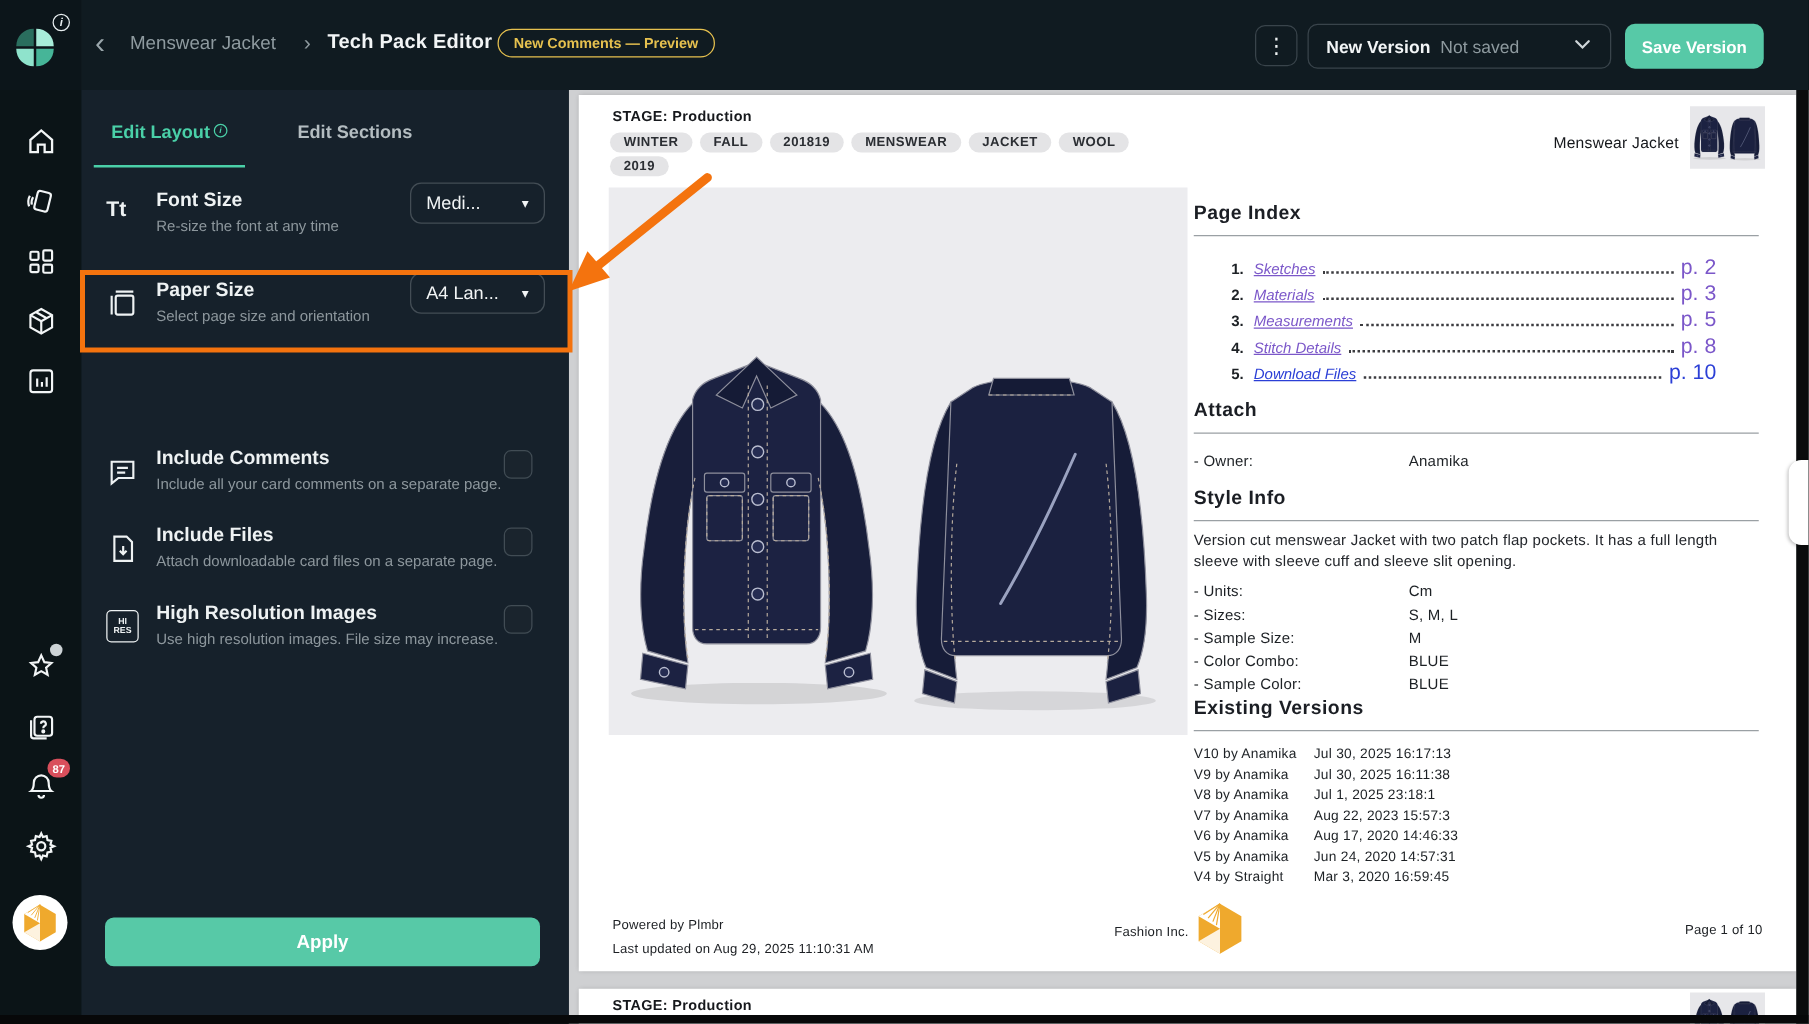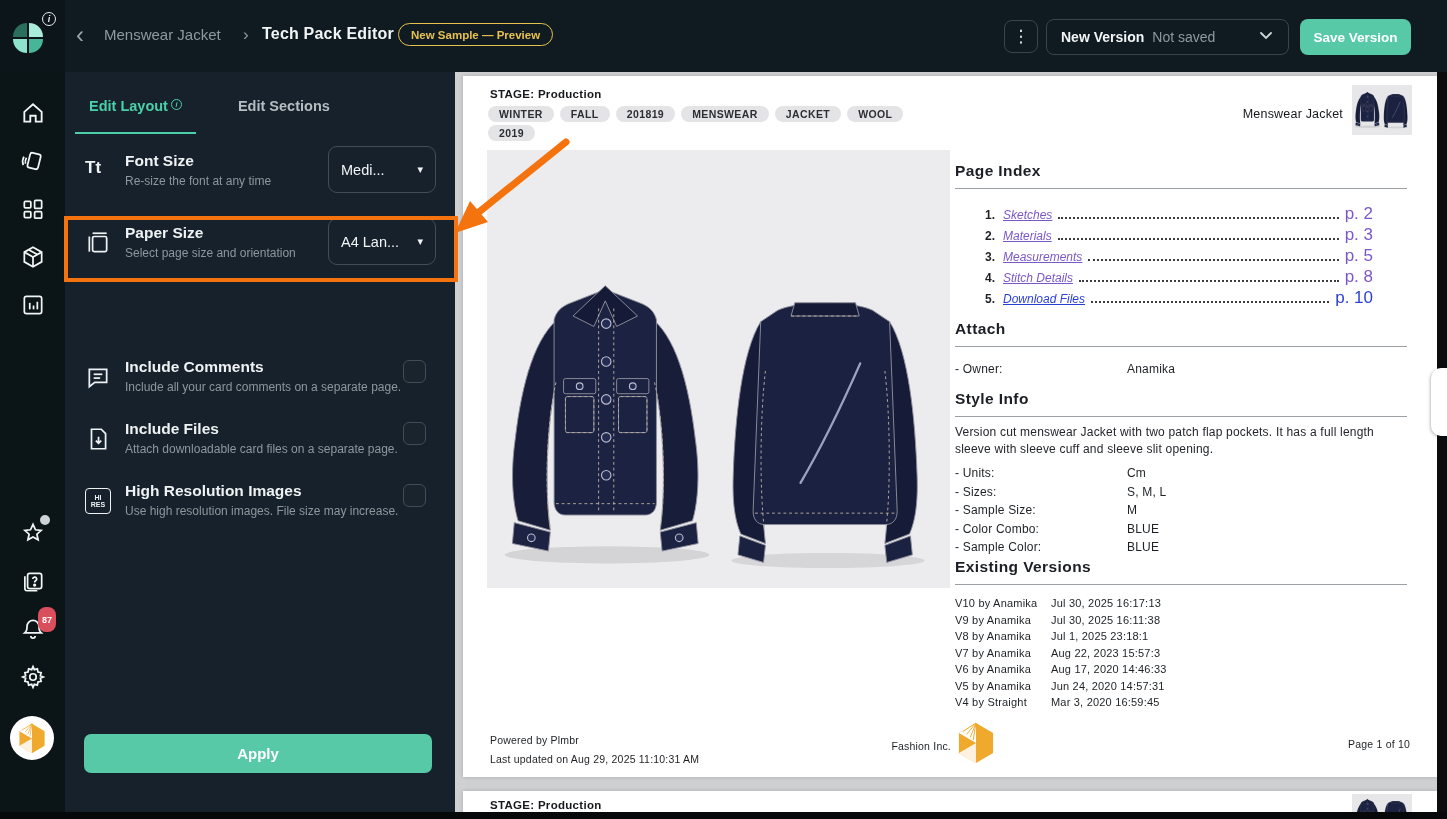--- a/index.html
+++ b/index.html
@@ -27,38 +27,38 @@
   .version-dd .vs { color:#8e9a9f; font-size:14px; }
   .version-dd .chev { margin-left:auto; }
   .save-btn { position:absolute; left:1300px; top:19px; width:111px; height:36px; background:#57c9a7; border:none; border-radius:8px;
            color:#fff; font-weight:bold; font-size:13.5px; font-family:inherit; }
 
   
   .rail { position:absolute; left:0; top:72px; width:65px; height:740px; background:#0b1417; z-index:4; }
   .rail-ic { position:absolute; left:20px; width:26px; height:26px; color:#f2f5f6; }
   .rail-ic svg { width:100%; height:100%; }
   .dot-badge { position:absolute; right:-4px; top:-5px; width:10px; height:10px; border-radius:50%; background:#cdd3d6; }
-  .num-badge { position:absolute; right:-10px; top:-9px; min-width:18px; height:25px; border-radius:8px; background:#d94f5c;
+  .num-badge { position:absolute; right:-10px; top:-9px; min-width:18px; height:15px; border-radius:8px; background:#d94f5c;
                color:#fff; font-size:9px; font-weight:bold; display:flex; align-items:center; justify-content:center; padding:0 3px;}
   .avatar { position:absolute; left:10px; top:644px; width:44px; height:44px; border-radius:50%; background:#fff;
             display:flex; align-items:center; justify-content:center; }
 
   
   .panel { position:absolute; left:65px; top:72px; width:390px; height:740px; background:#16212b; z-index:3; }
   .tabs { position:absolute; left:10px; top:16px; height:46px; display:flex; }
   .tab { display:flex; align-items:flex-start; padding:10px 14px 0; font-size:14.5px; color:#b4bdc1; font-weight:600; gap:3px;}
   .tab.active { color:#4ad0a8; border-bottom:2px solid #4ad0a8; }
   .tab .sup { transform:translateY(-4px); }
   .tab .sup .circle-i { width:11px; height:11px; font-size:7px; border-color:#4ad0a8; color:#4ad0a8;}
   .opt-row { position:absolute; left:20px; right:16px; height:52px; }
   .opt-ic { position:absolute; left:0; top:6px; width:26px; height:26px; color:#eef2f3; }
   .opt-ic svg { width:100%; height:100%; }
   .opt-tt { position:absolute; left:40px; top:0; font-size:15.5px; font-weight:600; color:#eef2f3; }
   .opt-sub { position:absolute; left:40px; top:22px; font-size:12px; color:#8d979d; }
-  .dd { position:absolute; right:3px; top:-6px; width:108px; height:47px; border:1px solid #434d55; border-radius:9px;
+  .dd { position:absolute; right:3px; top:-6px; width:108px; height:33px; border:1px solid #434d55; border-radius:9px;
         display:flex; align-items:center; justify-content:space-between; padding:0 12px; color:#f2f5f6; font-size:14.5px; }
   .dd .caret { font-size:11px; }
   .check { position:absolute; right:13px; top:2px; width:23px; height:23px; border:1.5px solid #414c54; border-radius:6px; background:#1a242d; }
   .apply-btn { position:absolute; left:19px; top:662px; width:348px; height:39px; background:#57c9a7; border:none; border-radius:7px;
         color:#fff; font-weight:bold; font-size:15px; font-family:inherit; }
 
   
   .main { position:absolute; left:455px; top:72px; width:992px; height:747px; background:#cfd0d2; }
   .page { position:absolute; left:8px; width:974px; background:#fff; box-shadow:0 0 4px rgba(0,0,0,.18); }
   .page1 { top:4px; height:701px; }
@@ -184,21 +184,21 @@
         <path d="M17,15 L31,15 C31,7 25,1 17,1 Z" fill="#a8ecd9"></path>
         <path d="M15,17 L1,17 C1,25 7,31 15,31 Z" fill="#8fe3cc"></path>
         <path d="M17,17 L17,31 C25,31 31,25 31,17 Z" fill="#46b598"></path>
       </svg>
       <span class="logo-info"><span class="circle-i">i</span></span>
     </div>
     <span class="back">‹</span>
     <span class="crumb">Menswear Jacket</span>
     <span class="crumb-sep">›</span>
     <span class="page-title">Tech Pack Editor</span>
-    <span class="badge">New Sample — Preview</span>
+    <span class="badge">New Comments — Preview</span>
     <div class="kebab">
         <span>⋮</span>
       </div>
     <div class="version-dd">
       <span class="vn">New Version</span>
       <span class="vs">Not saved</span>
       <span class="chev">
         <svg width="16" height="16" viewBox="0 0 16 16">
             <path d="M3,6 L8,11 L13,6" stroke="#cfd6d9" stroke-width="1.8" fill="none" stroke-linecap="round"></path>
           </svg>

